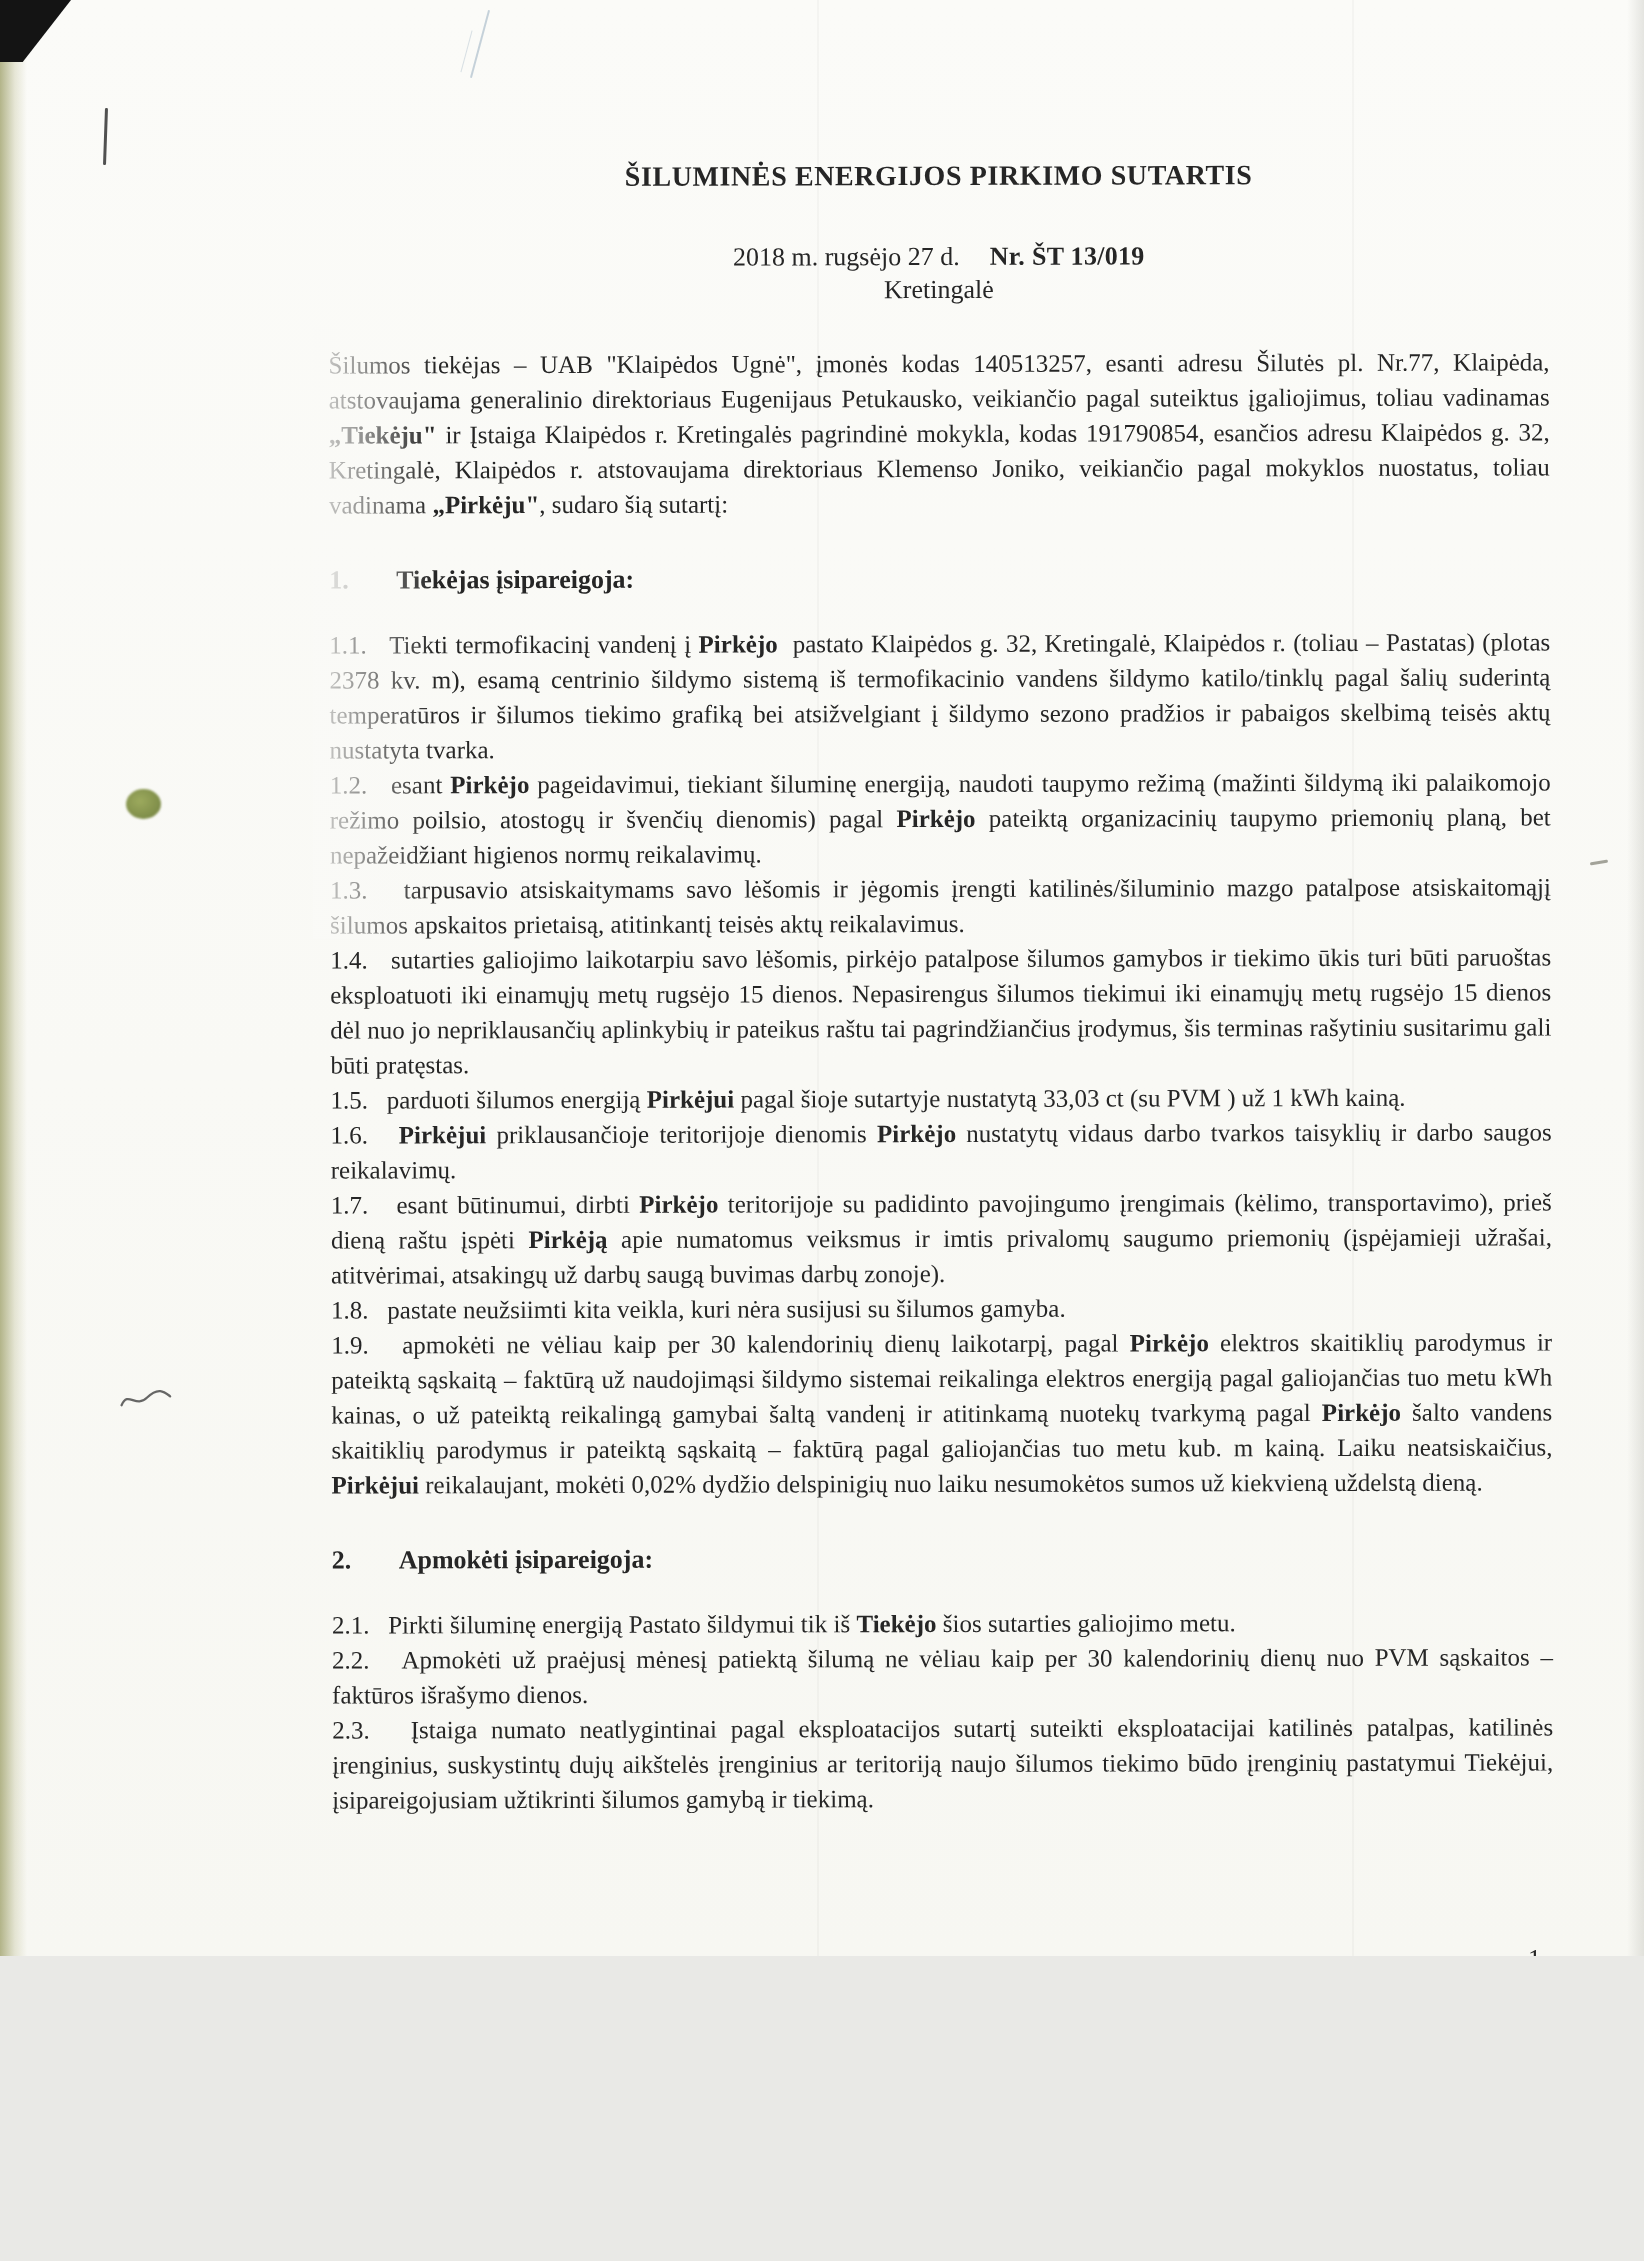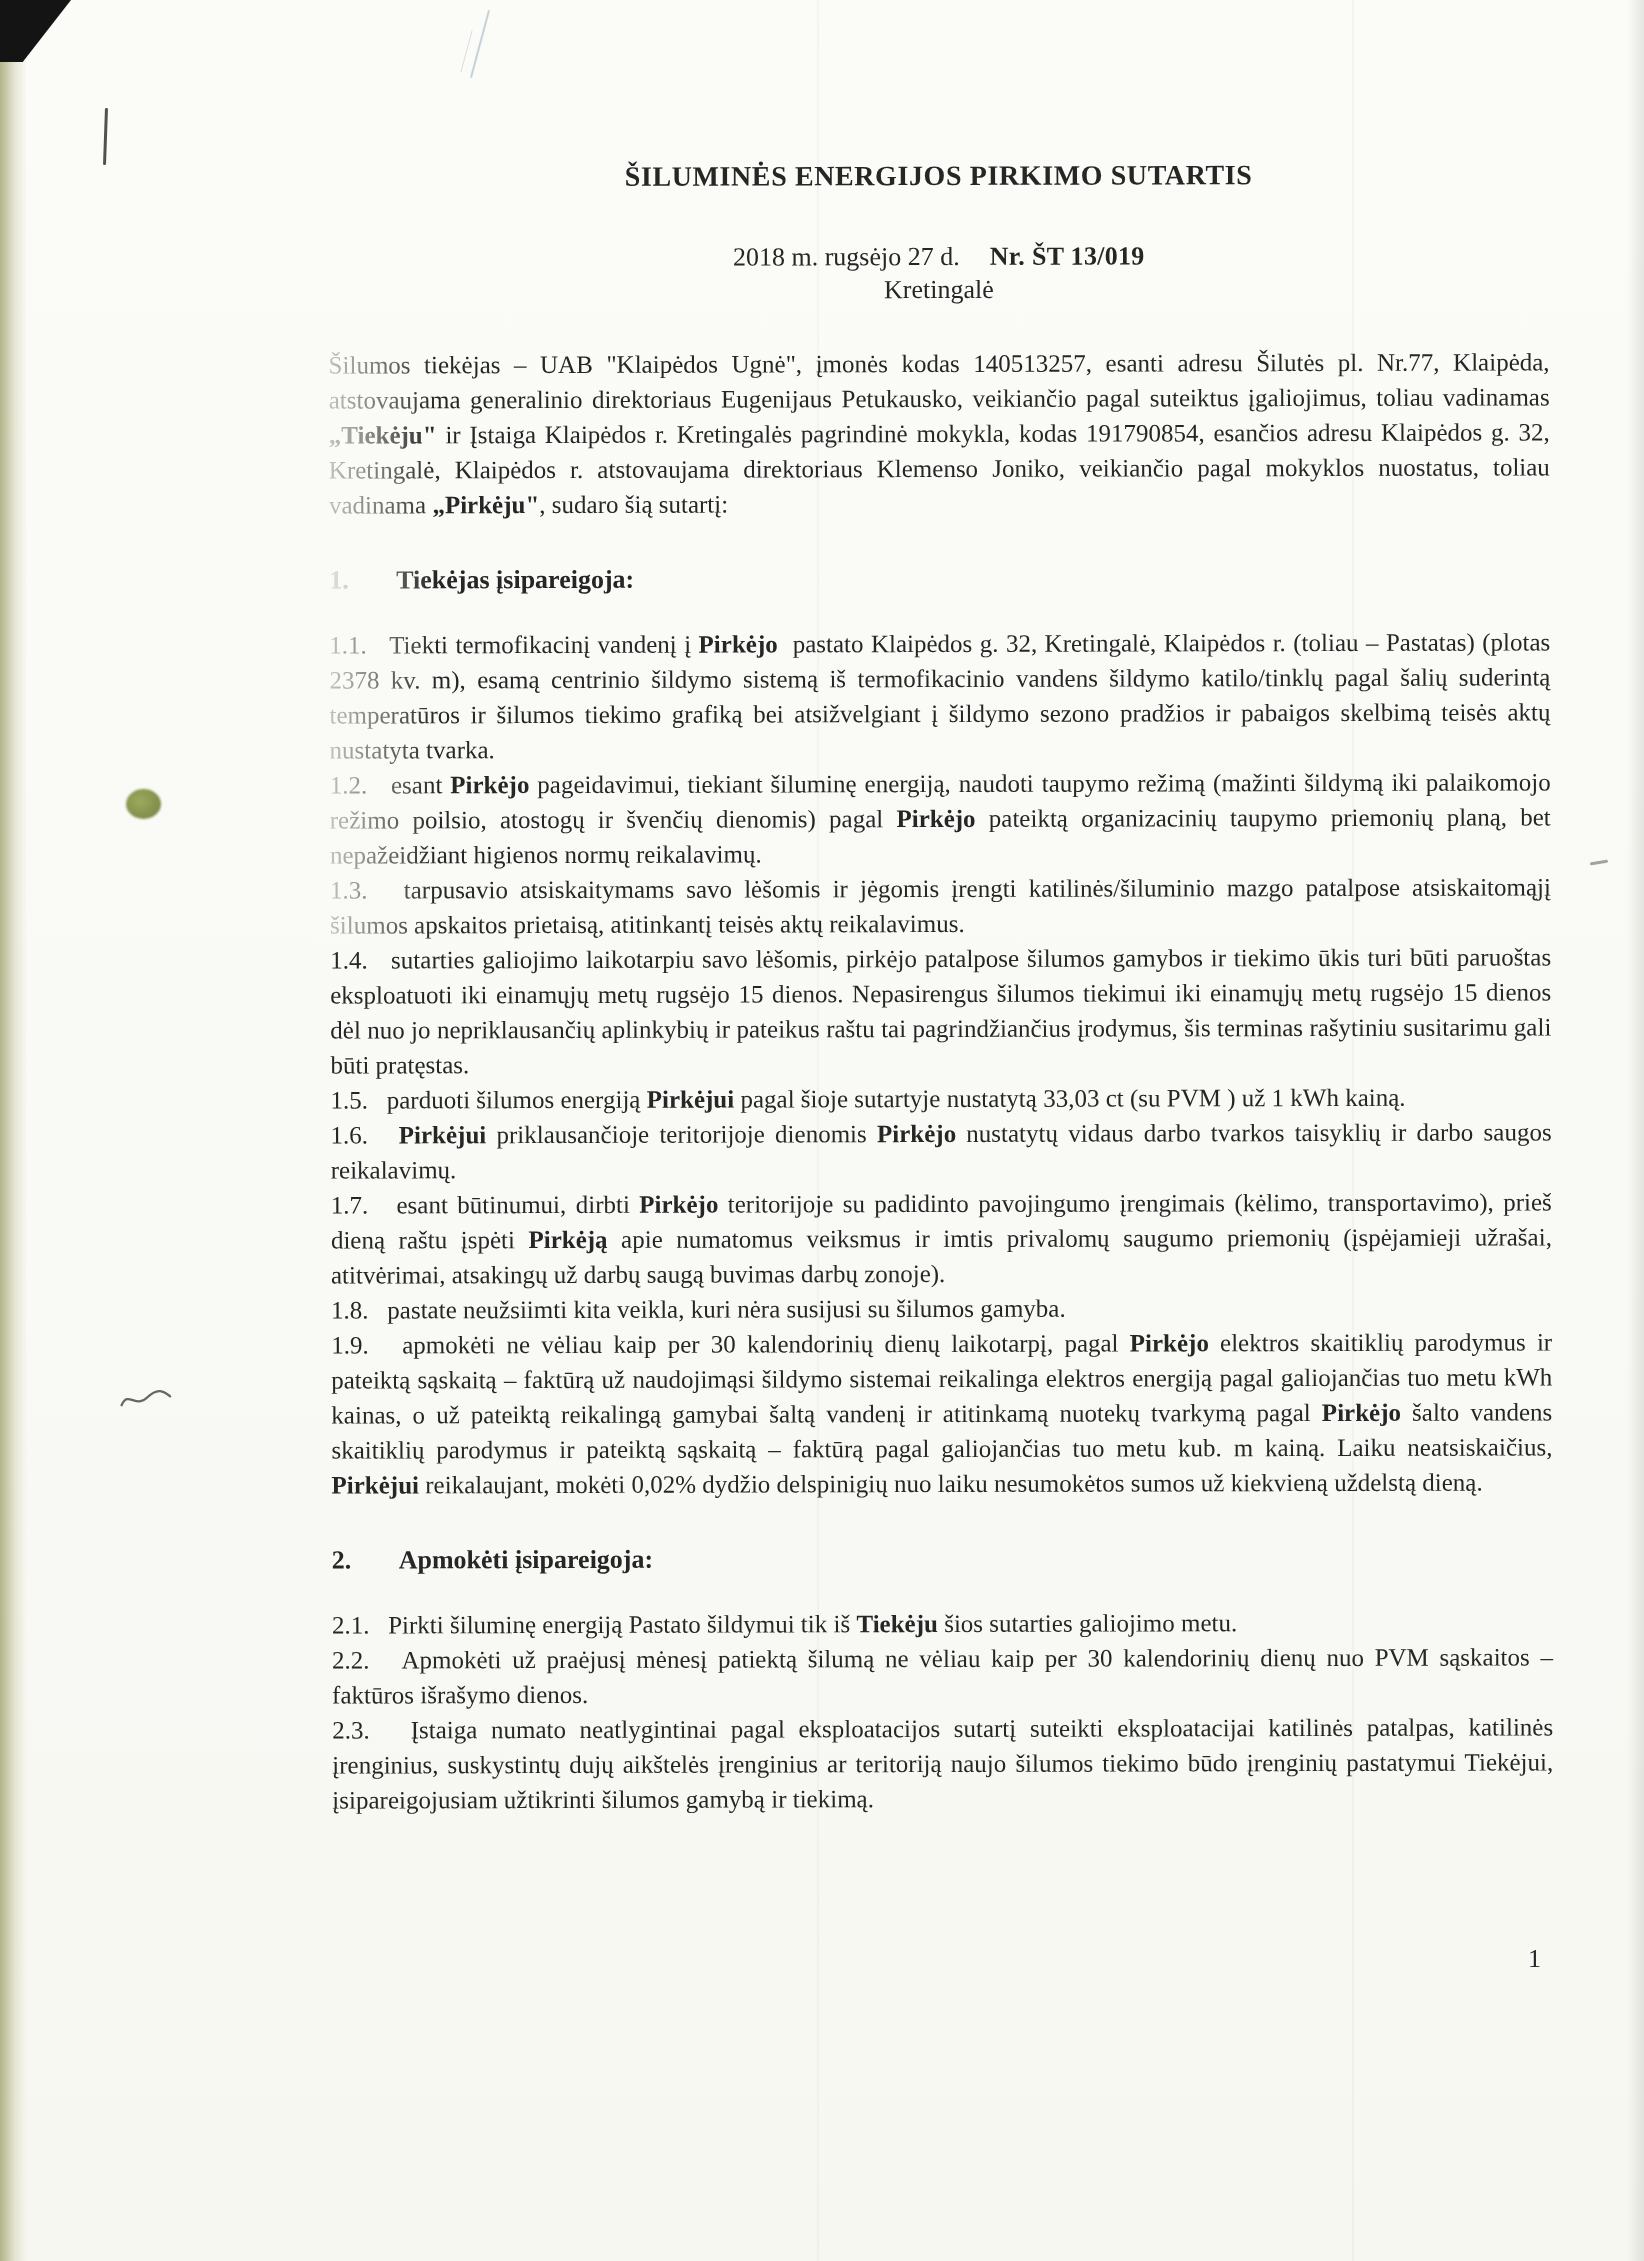--- a/index.html
+++ b/index.html
@@ -4,21 +4,21 @@
 <title>Scanned contract</title>
 <style>
   html,body{margin:0;padding:0;}
   body{
     width:1644px;height:2261px;
     font-family:"Liberation Serif","DejaVu Serif",serif;
     background:#e9e9e6;
   }
   .page{
     position:relative;
-    width:1644px;height:2261px;
+    width:1644px;height:1956px;
     background:linear-gradient(180deg,#fbfbf8 0%,#f9f9f5 55%,#f7f7f2 100%);
     overflow:hidden;
     color:#262626;
   }
   
   .edge-left{
     position:absolute;left:0;top:0;width:27px;height:100%;z-index:3;
     background:linear-gradient(to right,rgba(166,168,118,.85),rgba(191,191,150,.35) 55%,rgba(200,200,170,0) 100%);
   }
   .edge-right{
@@ -125,21 +125,21 @@
     <p class="para"><span>1.5.&nbsp;&nbsp;&nbsp;parduoti šilumos energiją </span><b>Pirkėjui</b><span> pagal šioje sutartyje nustatytą 33,03 ct (su PVM ) už 1 kWh kainą.</span></p>
     <p class="para"><span>1.6.&nbsp;&nbsp;&nbsp;</span><b>Pirkėjui</b><span> priklausančioje teritorijoje dienomis </span><b>Pirkėjo</b><span> nustatytų vidaus darbo tvarkos taisyklių ir darbo saugos reikalavimų.</span></p>
     <p class="para"><span>1.7.&nbsp;&nbsp;&nbsp;esant būtinumui, dirbti </span><b>Pirkėjo</b><span> teritorijoje su padidinto pavojingumo įrengimais (kėlimo, transportavimo), prieš dieną raštu įspėti </span><b>Pirkėją</b><span> apie numatomus veiksmus ir imtis privalomų saugumo priemonių (įspėjamieji užrašai, atitvėrimai, atsakingų už darbų saugą buvimas darbų zonoje).</span></p>
     <p class="para"><span>1.8.&nbsp;&nbsp;&nbsp;pastate neužsiimti kita veikla, kuri nėra susijusi su šilumos gamyba.</span></p>
     <p class="para"><span>1.9.&nbsp;&nbsp;&nbsp;apmokėti ne vėliau kaip per 30 kalendorinių dienų laikotarpį, pagal </span><b>Pirkėjo</b><span> elektros skaitiklių parodymus ir pateiktą sąskaitą – faktūrą už naudojimąsi šildymo sistemai reikalinga elektros energiją pagal galiojančias tuo metu kWh kainas, o už pateiktą reikalingą gamybai šaltą  vandenį ir atitinkamą nuotekų tvarkymą pagal </span><b>Pirkėjo</b><span> šalto vandens  skaitiklių parodymus ir pateiktą sąskaitą – faktūrą pagal galiojančias tuo metu kub. m kainą. Laiku neatsiskaičius, </span><b>Pirkėjui</b><span> reikalaujant, mokėti 0,02% dydžio delspinigių nuo laiku nesumokėtos sumos už kiekvieną uždelstą dieną.</span></p>
 
     <div class="sec-heading">
       <b class="sec-num">2.</b><b>Apmokėti įsipareigoja:</b>
     </div>
 
-    <p class="para"><span>2.1.&nbsp;&nbsp;&nbsp;Pirkti šiluminę energiją Pastato šildymui tik iš </span><b>Tiekėju</b><span> šios sutarties galiojimo metu.</span></p>
+    <p class="para"><span>2.1.&nbsp;&nbsp;&nbsp;Pirkti šiluminę energiją Pastato šildymui tik iš </span><b>Tiekėjo</b><span> šios sutarties galiojimo metu.</span></p>
     <p class="para"><span>2.2.&nbsp;&nbsp;&nbsp;Apmokėti už praėjusį mėnesį patiektą šilumą ne vėliau kaip per 30 kalendorinių dienų nuo PVM sąskaitos – faktūros išrašymo dienos.</span></p>
     <p class="para"><span>2.3.&nbsp;&nbsp;&nbsp;Įstaiga numato neatlygintinai pagal eksploatacijos sutartį suteikti eksploatacijai katilinės patalpas, katilinės įrenginius, suskystintų dujų aikštelės įrenginius ar teritoriją naujo šilumos tiekimo būdo įrenginių pastatymui Tiekėjui, įsipareigojusiam užtikrinti šilumos gamybą ir tiekimą.</span></p>
 
   </div>
 
   <div class="page-number">1</div>
 
 </div>
 
 

